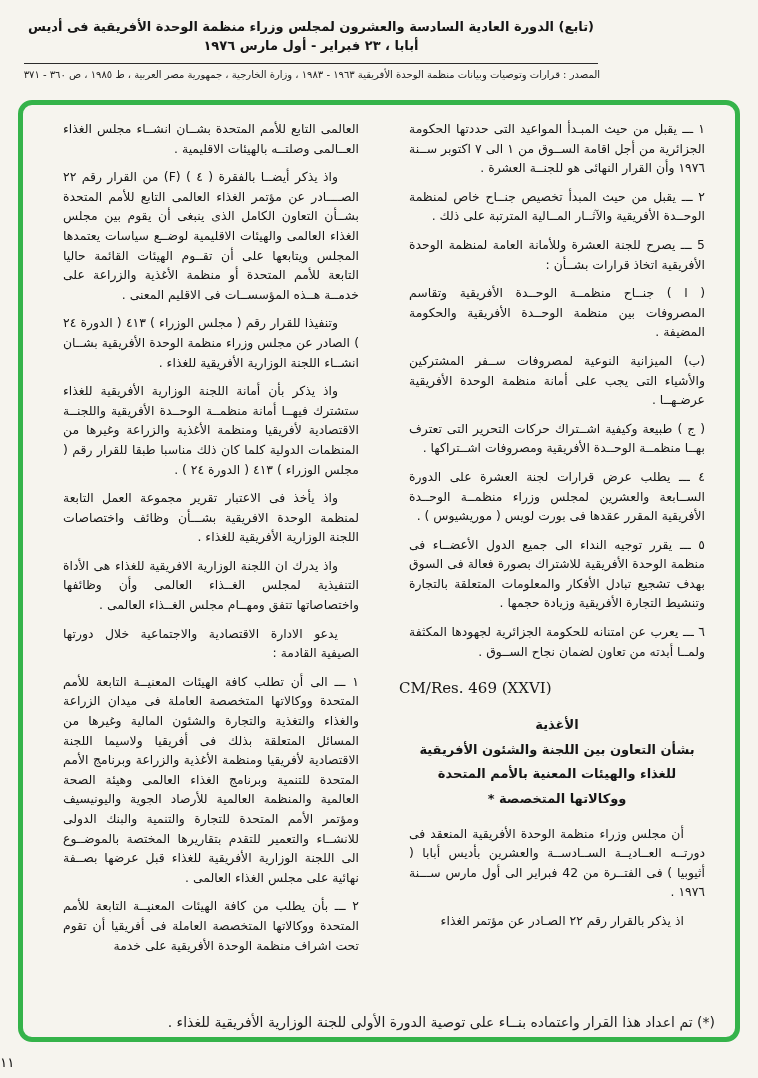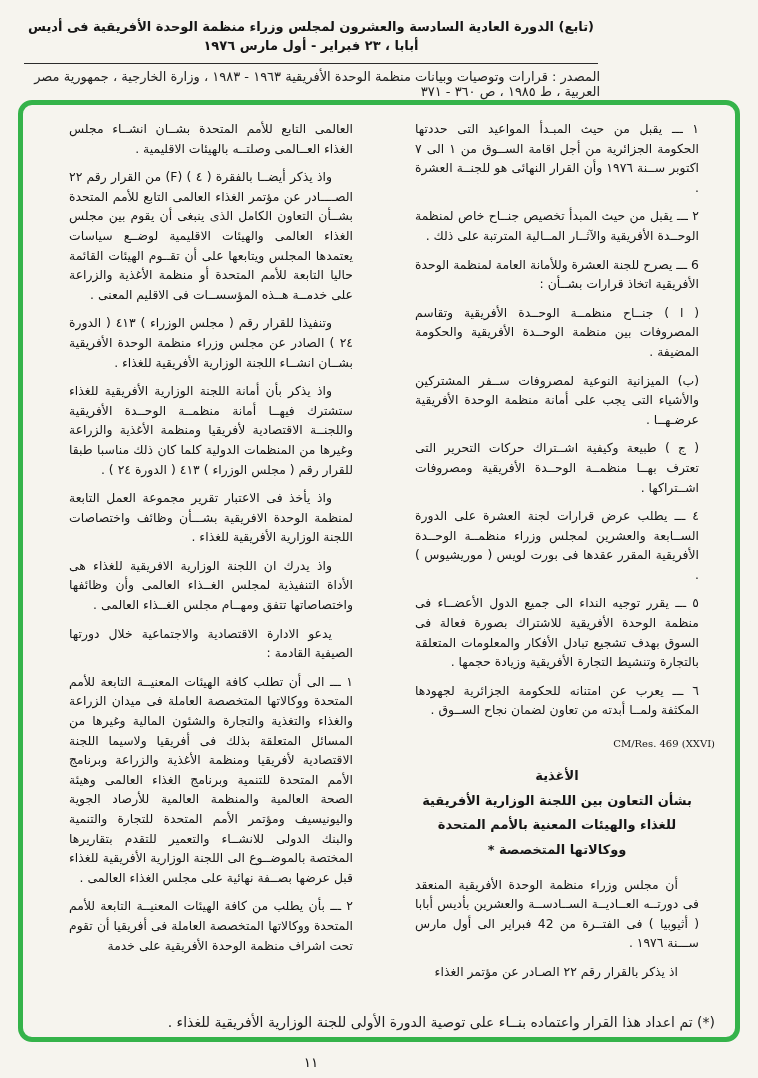--- a/index.html
+++ b/index.html
@@ -10,21 +10,21 @@
     color: #161616;
     position: relative;
     overflow: hidden;
   }
   .page { position: relative; width: 622px; height: 1078px; }
 
   
   .page-header { position: absolute; top: 18px; left: 22px; right: 22px; direction: rtl; }
   .session-title { font-weight: 700; font-size: 13px; text-align: center; line-height: 1.45; }
   .header-rule { height: 1px; background: #2c2c2c; margin: 7px 2px 5px; }
-  .source-line { font-size: 13px; text-align: right; color: #222; }
+  .source-line { font-size: 10px; text-align: right; color: #222; }
 
   
   .green-frame {
     position: absolute;
     top: 100px; left: 18px;
     width: 722px; height: 942px;
     border: 5px solid #35b34a;
     border-radius: 14px;
     padding: 14px 20px 8px;
   }
@@ -37,28 +37,28 @@
     overflow: hidden;
   }
   .col {
     width: 316px;
     flex: 0 0 316px;
     direction: rtl;
     text-align: justify;
     font-size: 12.4px;
     line-height: 1.58;
   }
-  .para { margin: 0 16px 9px; }
+  .para { margin: 0 10px 9px; }
   .indent { text-indent: 1.7em; }
 
   .res-number {
     direction: ltr;
-    text-align: right;
+    text-align: left;
     font-family: "DejaVu Serif", serif;
-    font-size: 10px;
+    font-size: 15px;
     margin: 16px 0 12px;
   }
   .res-title {
     text-align: center;
     font-weight: 700;
     font-size: 13px;
     line-height: 1.9;
     margin: 0 0 12px;
   }
 
@@ -67,54 +67,54 @@
     bottom: 7px; right: 20px; left: 20px;
     direction: rtl;
     text-align: right;
     font-size: 14px;
     color: #1d1d1d;
   }
 
   .page-number {
     position: absolute;
     bottom: 8px; left: 0; right: 0;
-    text-align: center;
+    text-align: left;
     font-size: 13.5px;
   }
 </style>
 </head>
 <body style="background: rgb(246, 244, 238); color: rgb(22, 22, 22);">
 
 <div class="page">
 
   <header class="page-header">
     <div class="session-title">(تابع) الدورة العادية السادسة والعشرون لمجلس وزراء منظمة الوحدة الأفريقية فى أديس أبابا ، ٢٣ فبراير - أول مارس ١٩٧٦</div>
     <div class="header-rule"></div>
     <div class="source-line">المصدر : قرارات وتوصيات وبيانات منظمة الوحدة الأفريقية ١٩٦٣ - ١٩٨٣ ، وزارة الخارجية ، جمهورية مصر العربية ، ط ١٩٨٥ ، ص ٣٦٠ - ٣٧١</div>
   </header>
 
   <div class="green-frame" style="border-color: rgb(53, 179, 74);">
     <div class="columns">
 
       <section class="col">
         <p class="para">١ ـــ يقبل من حيث المبـدأ المواعيد التى حددتها الحكومة الجزائرية من أجل اقامة الســوق من ١ الى ٧ اكتوبر ســنة ١٩٧٦ وأن القرار النهائى هو للجنــة العشرة .</p>
         <p class="para">٢ ـــ يقبل من حيث المبدأ تخصيص جنــاح خاص لمنظمة الوحــدة الأفريقية والآثــار المــالية المترتبة على ذلك .</p>
-        <p class="para">6 ـــ يصرح للجنة العشرة وللأمانة العامة لمنظمة الوحدة الأفريقية اتخاذ قرارات بشــأن :</p>
+        <p class="para">5 ـــ يصرح للجنة العشرة وللأمانة العامة لمنظمة الوحدة الأفريقية اتخاذ قرارات بشــأن :</p>
         <p class="para">( ا ) جنــاح منظمــة الوحــدة الأفريقية وتقاسم المصروفات بين منظمة الوحــدة الأفريقية والحكومة المضيفة .</p>
         <p class="para">(ب) الميزانية النوعية لمصروفات ســفر المشتركين والأشياء التى يجب على أمانة منظمة الوحدة الأفريقية عرضـهــا .</p>
         <p class="para">( ج ) طبيعة وكيفية اشــتراك حركات التحرير التى تعترف بهــا منظمــة الوحــدة الأفريقية ومصروفات اشــتراكها .</p>
         <p class="para">٤ ـــ يطلب عرض قرارات لجنة العشرة على الدورة الســابعة والعشرين لمجلس وزراء منظمــة الوحــدة الأفريقية المقرر عقدها فى بورت لويس ( موريشيوس ) .</p>
         <p class="para">٥ ـــ يقرر توجيه النداء الى جميع الدول الأعضــاء فى منظمة الوحدة الأفريقية للاشتراك بصورة فعالة فى السوق بهدف تشجيع تبادل الأفكار والمعلومات المتعلقة بالتجارة وتنشيط التجارة الأفريقية وزيادة حجمها .</p>
         <p class="para">٦ ـــ يعرب عن امتنانه للحكومة الجزائرية لجهودها المكثفة ولمــا أبدته من تعاون لضمان نجاح الســوق .</p>
 
         <p class="res-number">CM/Res. 469 (XXVI)</p>
 
         <div class="res-title">
           <div>الأغذية</div>
-          <div>بشأن التعاون بين اللجنة الوزارية الأفريقية</div>
+          <div>بشأن التعاون بين اللجنة والشئون الأفريقية</div>
           <div>للغذاء والهيئات المعنية بالأمم المتحدة</div>
           <div>ووكالاتها المتخصصة *</div>
         </div>
 
         <p class="para indent">أن مجلس وزراء منظمة الوحدة الأفريقية المنعقد فى دورتــه العــاديــة الســادســة والعشرين بأديس أبابا ( أثيوبيا ) فى الفتــرة من 42 فبراير الى أول مارس ســـنة ١٩٧٦ .</p>
         <p class="para indent">اذ يذكر بالقرار رقم ٢٢ الصـادر عن مؤتمر الغذاء</p>
       </section>
 
       <section class="col">
         <p class="para">العالمى التابع للأمم المتحدة بشــان انشــاء مجلس الغذاء العــالمى وصلتــه بالهيئات الاقليمية .</p>

